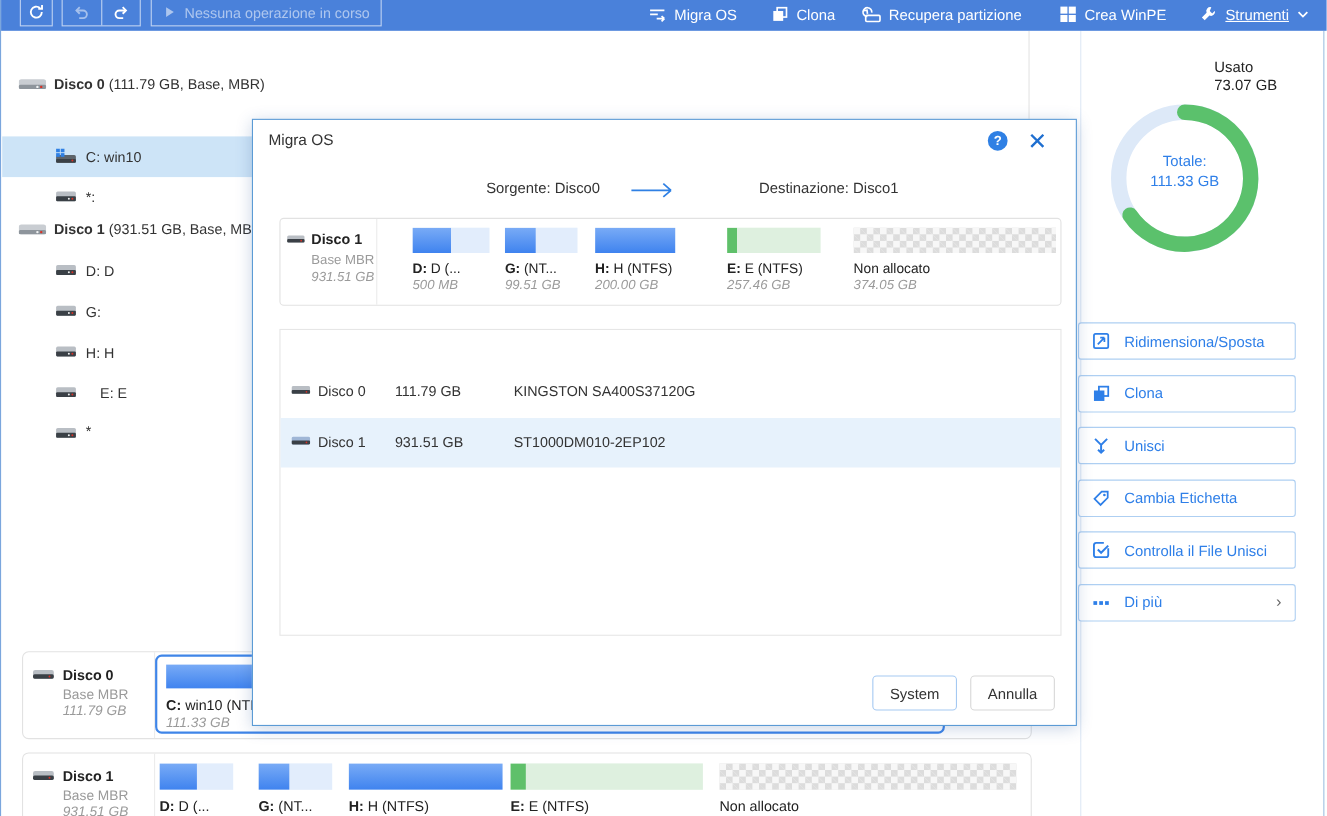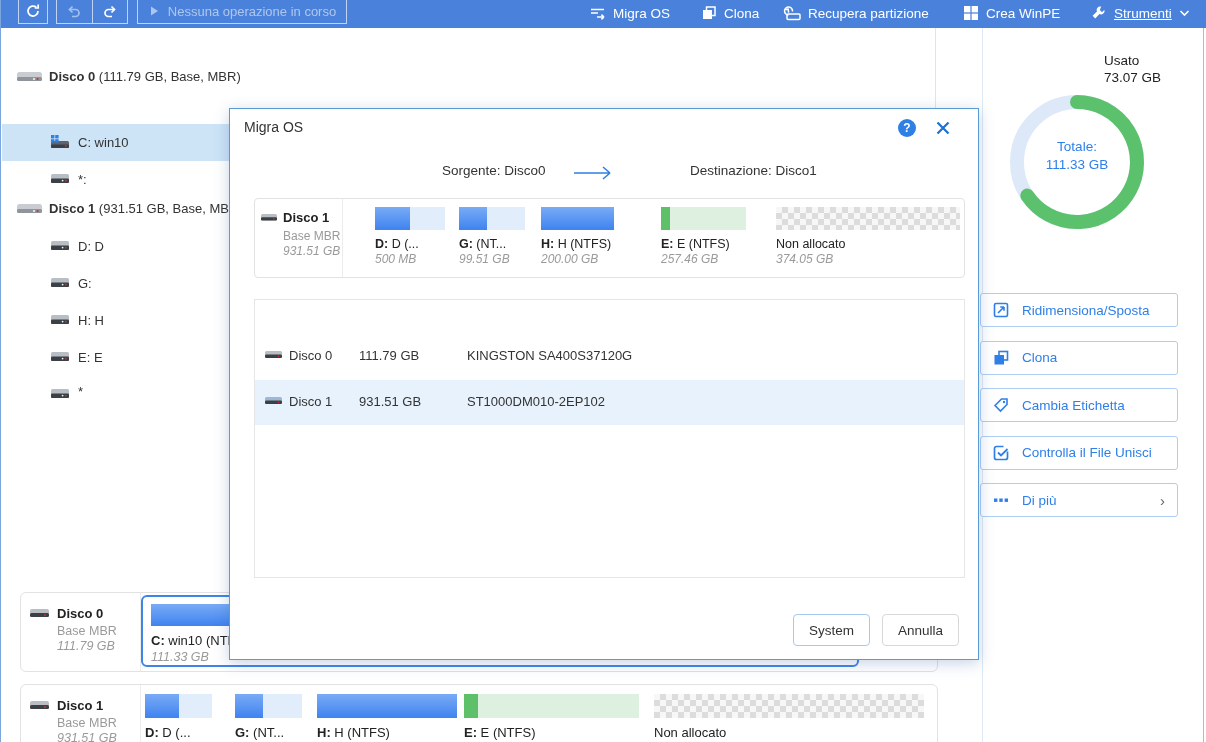--- a/index.html
+++ b/index.html
@@ -282,21 +282,21 @@
     </div>
     <div class="lrow" style="top:311px">
       <span class="cell" style="left:48px;top:12px">
           <svg width="20" height="11" viewBox="0 0 20 11">
             <rect x="1" y="1" width="18" height="9" rx="1.5" fill="#b9bec4"></rect>
             <rect x="1" y="5.5" width="18" height="4.5" rx="1" fill="#3a4046"></rect>
             <circle cx="15.8" cy="7.6" r=".9" fill="#d93025"></circle>
             <circle cx="12.6" cy="7.6" r=".9" fill="#f1f3f4"></circle>
           </svg>
         </span>
-      <span class="cell" style="left:76px;top:11px">E: E</span>
+      <span class="cell" style="left:89px;top:11px">E: E</span>
     </div>
     <div class="lrow" style="top:348px">
       <span class="cell" style="left:48px;top:12px">
           <svg width="20" height="11" viewBox="0 0 20 11">
             <rect x="1" y="1" width="18" height="9" rx="1.5" fill="#b9bec4"></rect>
             <rect x="1" y="5.5" width="18" height="4.5" rx="1" fill="#3a4046"></rect>
             <circle cx="15.8" cy="7.6" r=".9" fill="#d93025"></circle>
             <circle cx="12.6" cy="7.6" r=".9" fill="#f1f3f4"></circle>
           </svg>
         </span>
@@ -331,20 +331,29 @@
         <span>Ridimensiona/Sposta</span>
       </div>
       <div class="action-btn">
         <span>
             <svg width="16" height="16" viewBox="0 0 16 16">
               <rect x="1.5" y="5" width="9.5" height="9.5" fill="#2e7fe8"></rect>
               <rect x="6" y="1.5" width="8.5" height="8.5" fill="none" stroke="#2e7fe8" stroke-width="1.6"></rect>
             </svg>
           </span>
         <span>Clona</span>
+      </div>
+      <div class="action-btn">
+        <span>
+            <svg width="16" height="16" viewBox="0 0 16 16">
+              <path d="M2.5 2l5.5 5.5L13.5 2M8 7.5V14" fill="none" stroke="#2e7fe8" stroke-width="1.8"></path>
+              <path d="M5.2 11.8L8 14.4l2.8-2.6" fill="none" stroke="#2e7fe8" stroke-width="1.8"></path>
+            </svg>
+          </span>
+        <span>Unisci</span>
       </div>
       <div class="action-btn">
         <span>
             <svg width="16" height="16" viewBox="0 0 16 16">
               <path d="M2 8.5L8.5 2h5.5v5.5L7.5 14z" fill="none" stroke="#2e7fe8" stroke-width="1.6"></path>
               <circle cx="11" cy="5" r="1.2" fill="#2e7fe8"></circle>
             </svg>
           </span>
         <span>Cambia Etichetta</span>
       </div>

